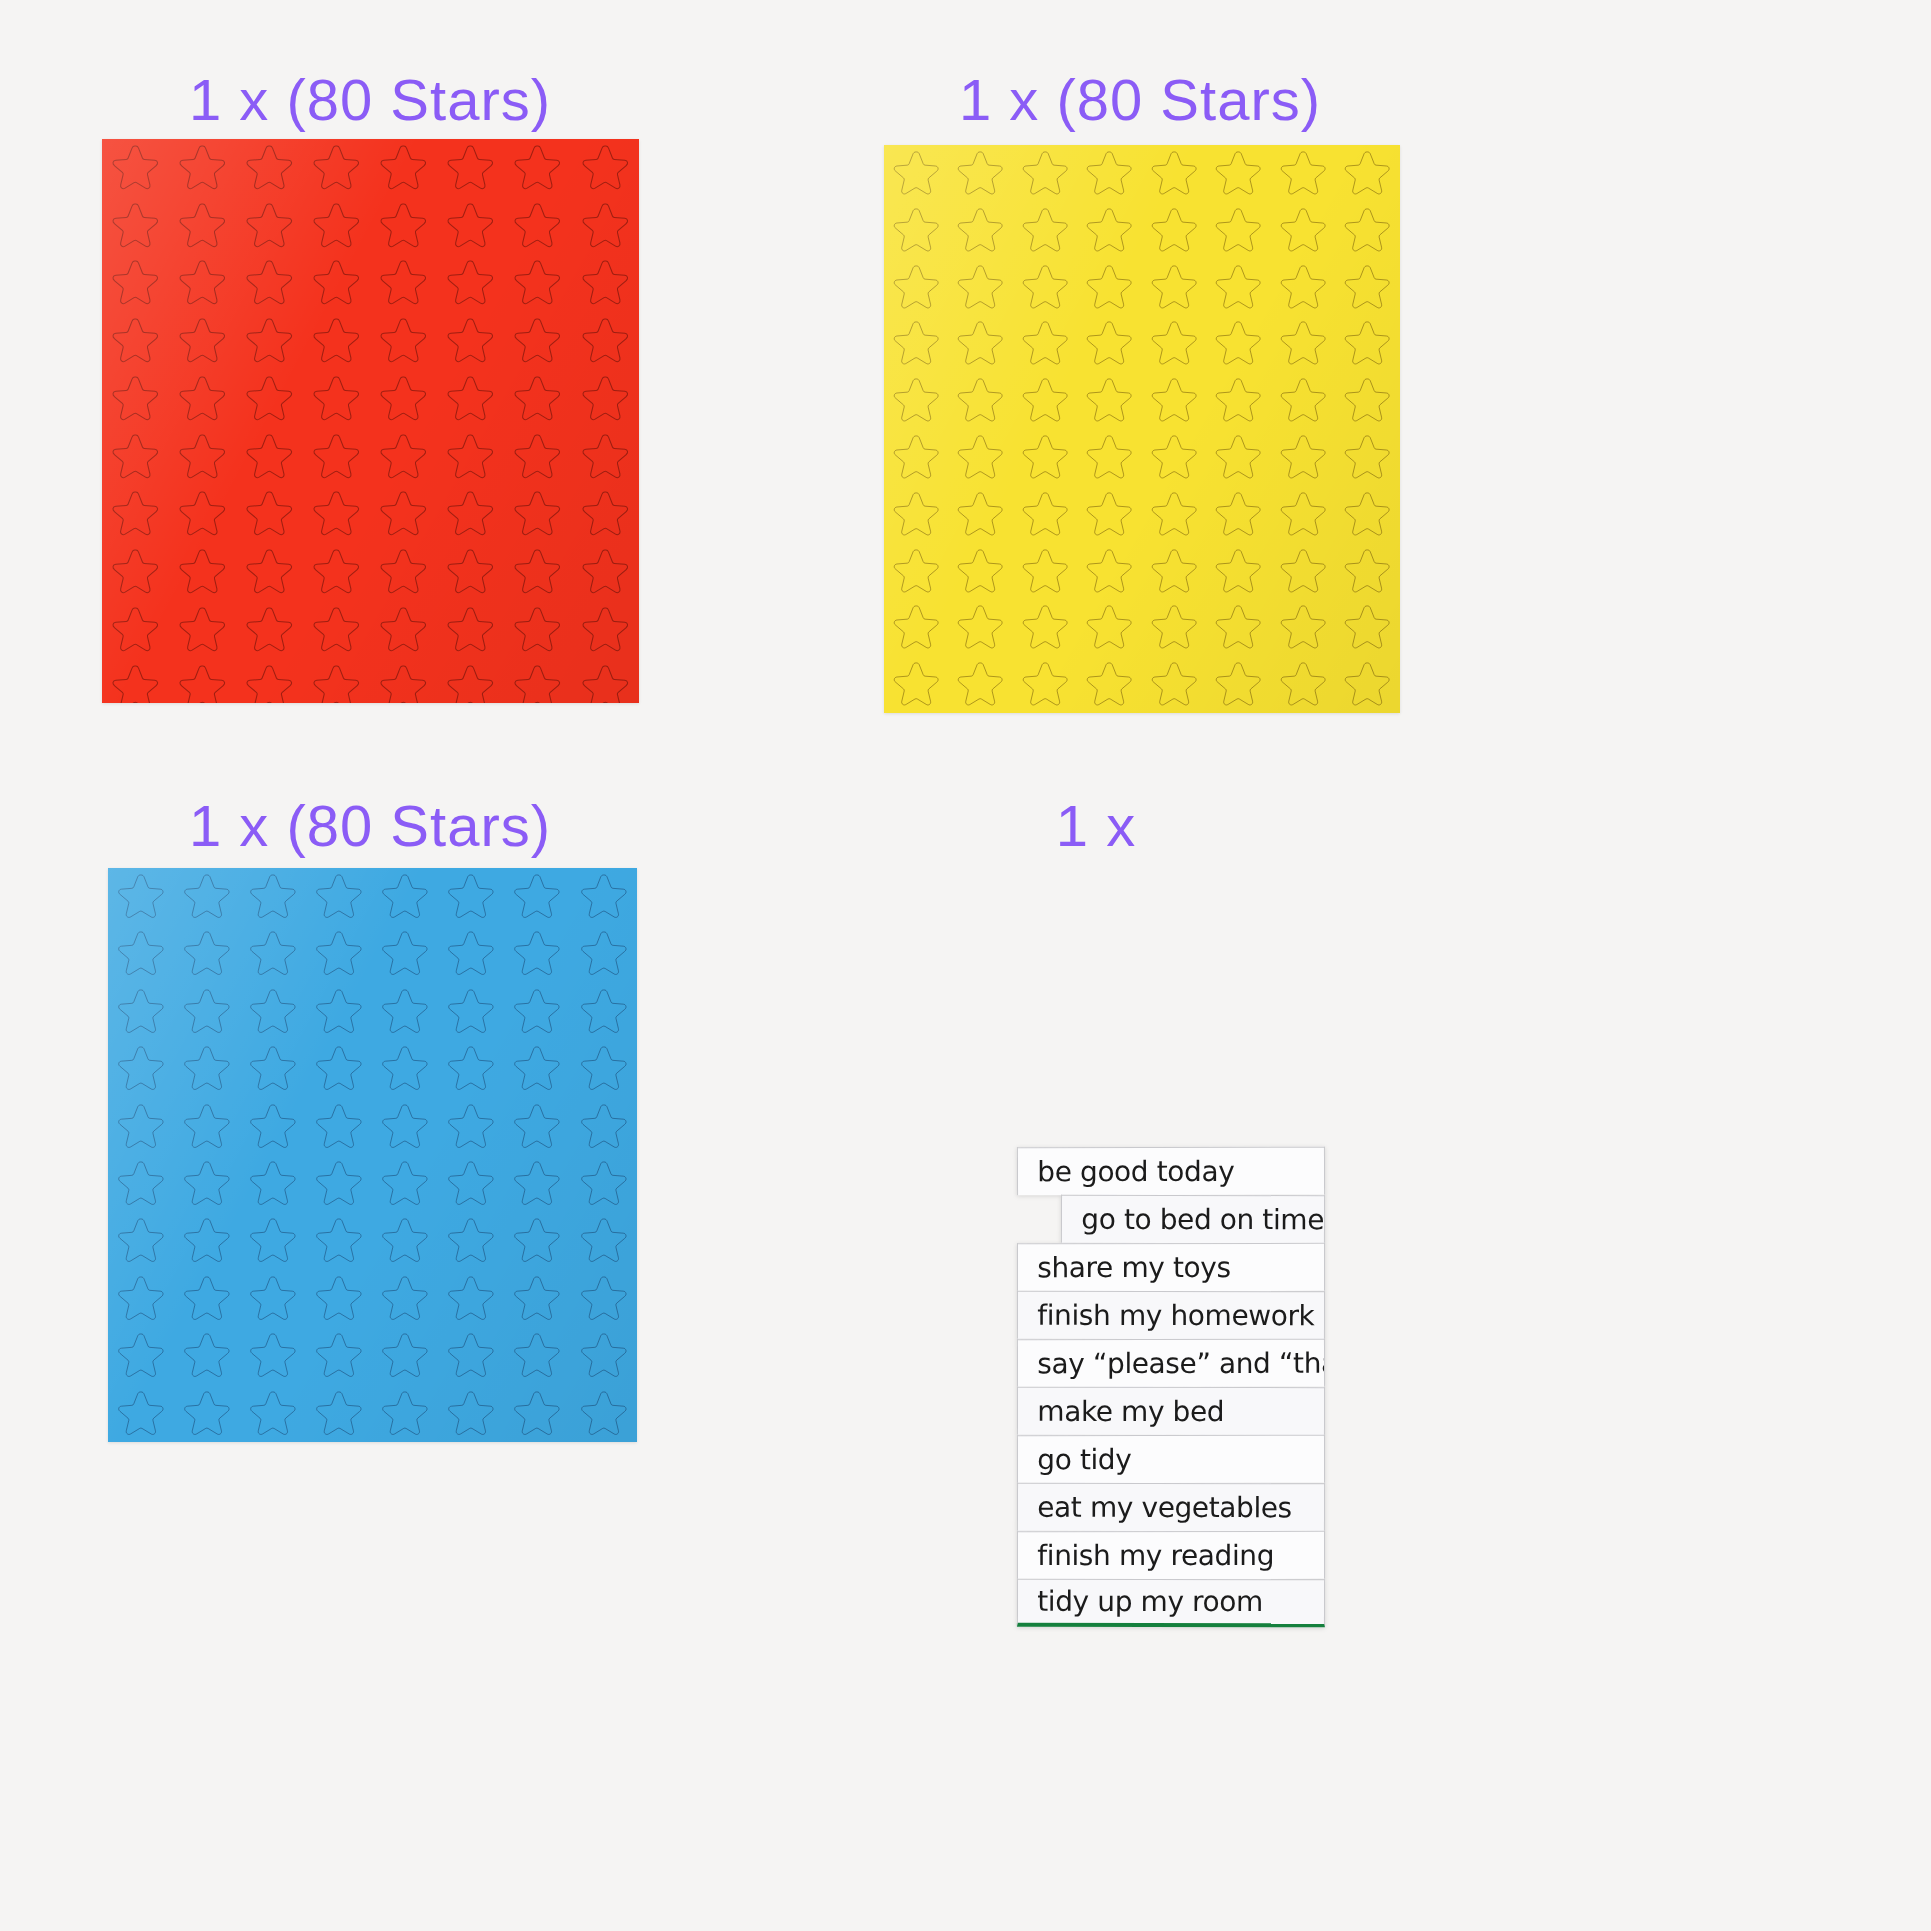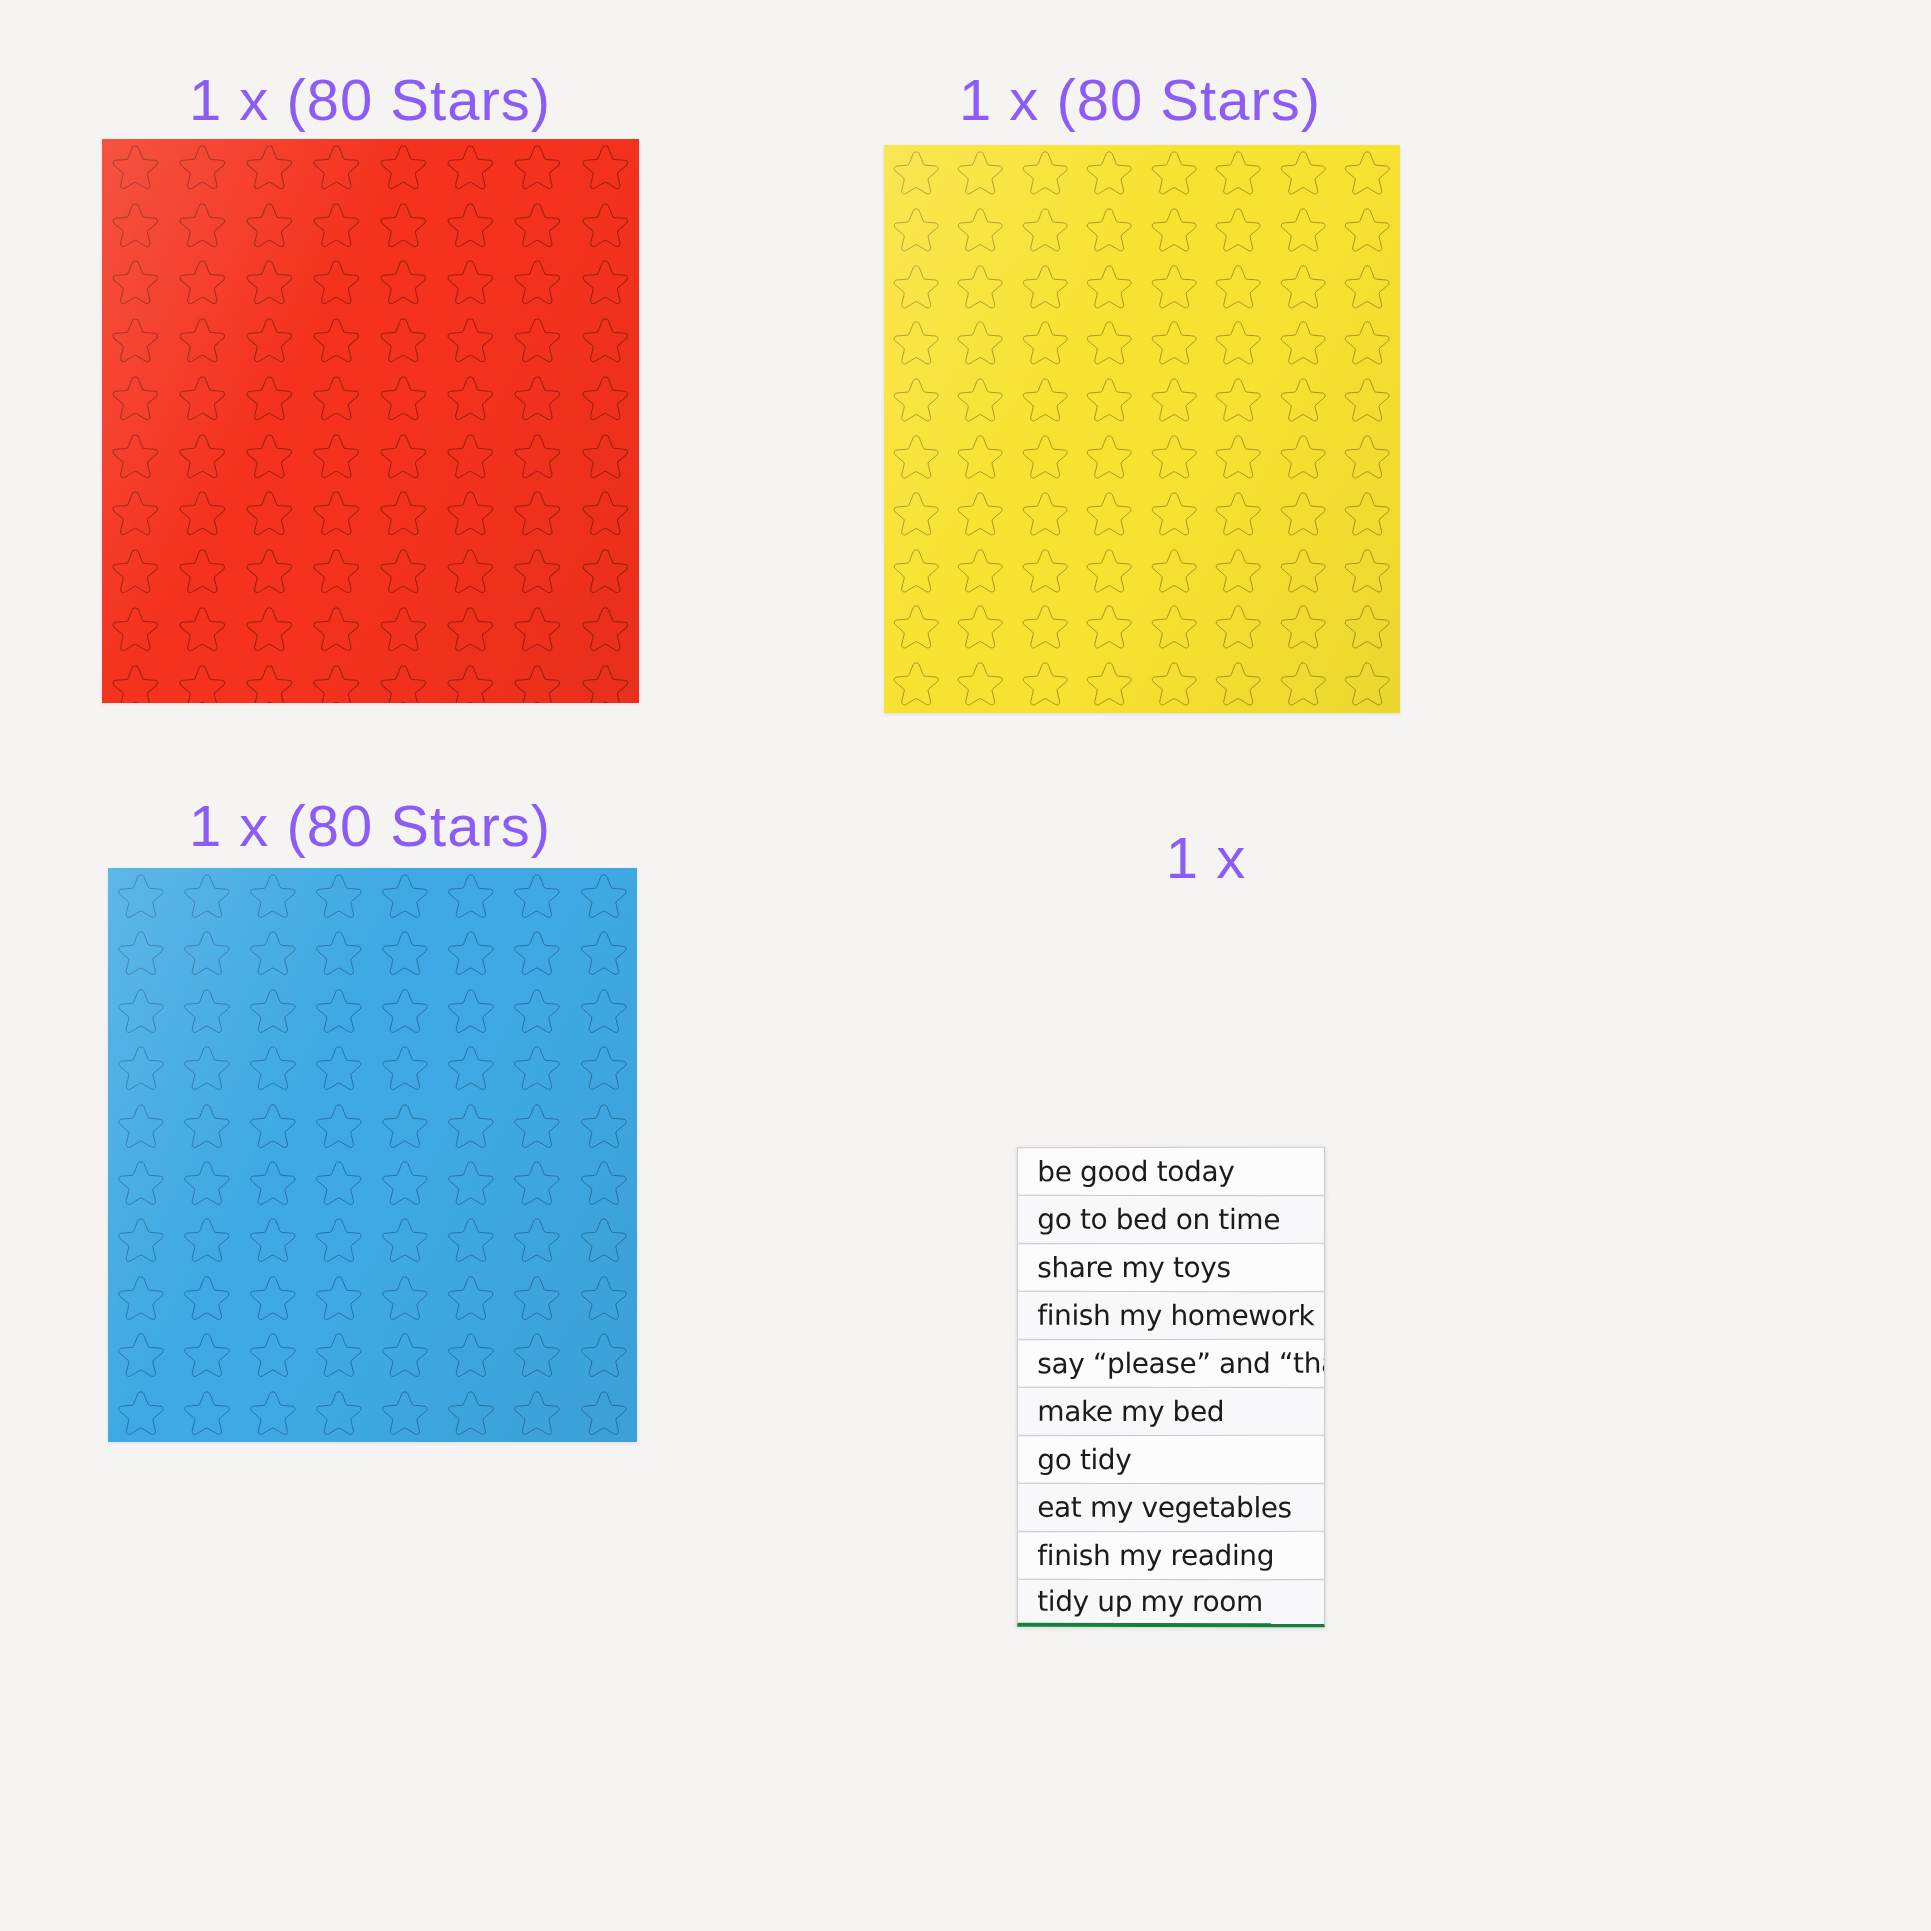--- a/index.html
+++ b/index.html
@@ -1334,24 +1334,24 @@
           </svg>
         </div>
         <div class="star-cell">
           <svg viewBox="0 0 100 100" preserveAspectRatio="xMidYMid meet">
             <path d="M50 6 C52.6 6 54.4 7.8 55.4 10.3 L63.2 30.1 C63.9 31.9 65.1 32.9 67.1 33.1 L88.2 34.8 C91 35.1 93 36.6 93.6 39.1 C94.2 41.6 93.1 43.7 91 45.4 L74.9 59.1 C73.4 60.4 72.9 61.8 73.4 63.8 L78.3 84.4 C79 87.2 78.2 89.5 76.1 91 C74 92.5 71.6 92.3 69.4 90.9 L51.3 79.9 C49.6 78.9 48.1 78.9 46.4 79.9 L28.3 90.9 C26.1 92.3 23.7 92.5 21.6 91 C19.5 89.5 18.7 87.2 19.4 84.4 L24.3 63.8 C24.8 61.8 24.3 60.4 22.8 59.1 L6.7 45.4 C4.6 43.7 3.5 41.6 4.1 39.1 C4.7 36.6 6.7 35.1 9.5 34.8 L30.6 33.1 C32.6 32.9 33.8 31.9 34.5 30.1 L42.3 10.3 C43.3 7.8 45.1 6 47.7 6 Z" stroke-linejoin="round" stroke-linecap="round"></path>
           </svg>
         </div>
       </div>
       <div class="sheen"></div>
     </div>
-    <div class="caption" style="left: 1206px; top: 792px; margin-top: 32px;">1 x</div>
+    <div class="caption" style="left: 1096px; top: 792px;">1 x</div>
     <div class="label-strip" style="left: 1017px; top: 1147px; width: 308px; height: 481px;">
       <div class="label-row" style="height: 48px; transform: rotate(-0.12deg);">be good today</div>
-      <div class="label-row" style="height: 48px; transform: rotate(0.1deg);">go to bed on time</div>
+      <div class="label-row" style="height: 48px; transform: rotate(0.1deg); margin-left: 44px;">go to bed on time</div>
       <div class="label-row" style="height: 48px; transform: rotate(-0.06deg);">share my toys</div>
       <div class="label-row" style="height: 48px; transform: rotate(0.08deg);">finish my homework</div>
       <div class="label-row" style="height: 48px; transform: rotate(-0.1deg);">say “please” and “thank you”</div>
       <div class="label-row" style="height: 48px; transform: rotate(0.06deg);">make my bed</div>
       <div class="label-row" style="height: 48px; transform: rotate(-0.08deg);">go tidy</div>
       <div class="label-row" style="height: 48px; transform: rotate(0.11deg);">eat my vegetables</div>
       <div class="label-row" style="height: 48px; transform: rotate(-0.05deg);">finish my reading</div>
       <div class="label-row" style="height: 48px; transform: rotate(0.09deg);">tidy up my room</div>
     </div>
   </div>

